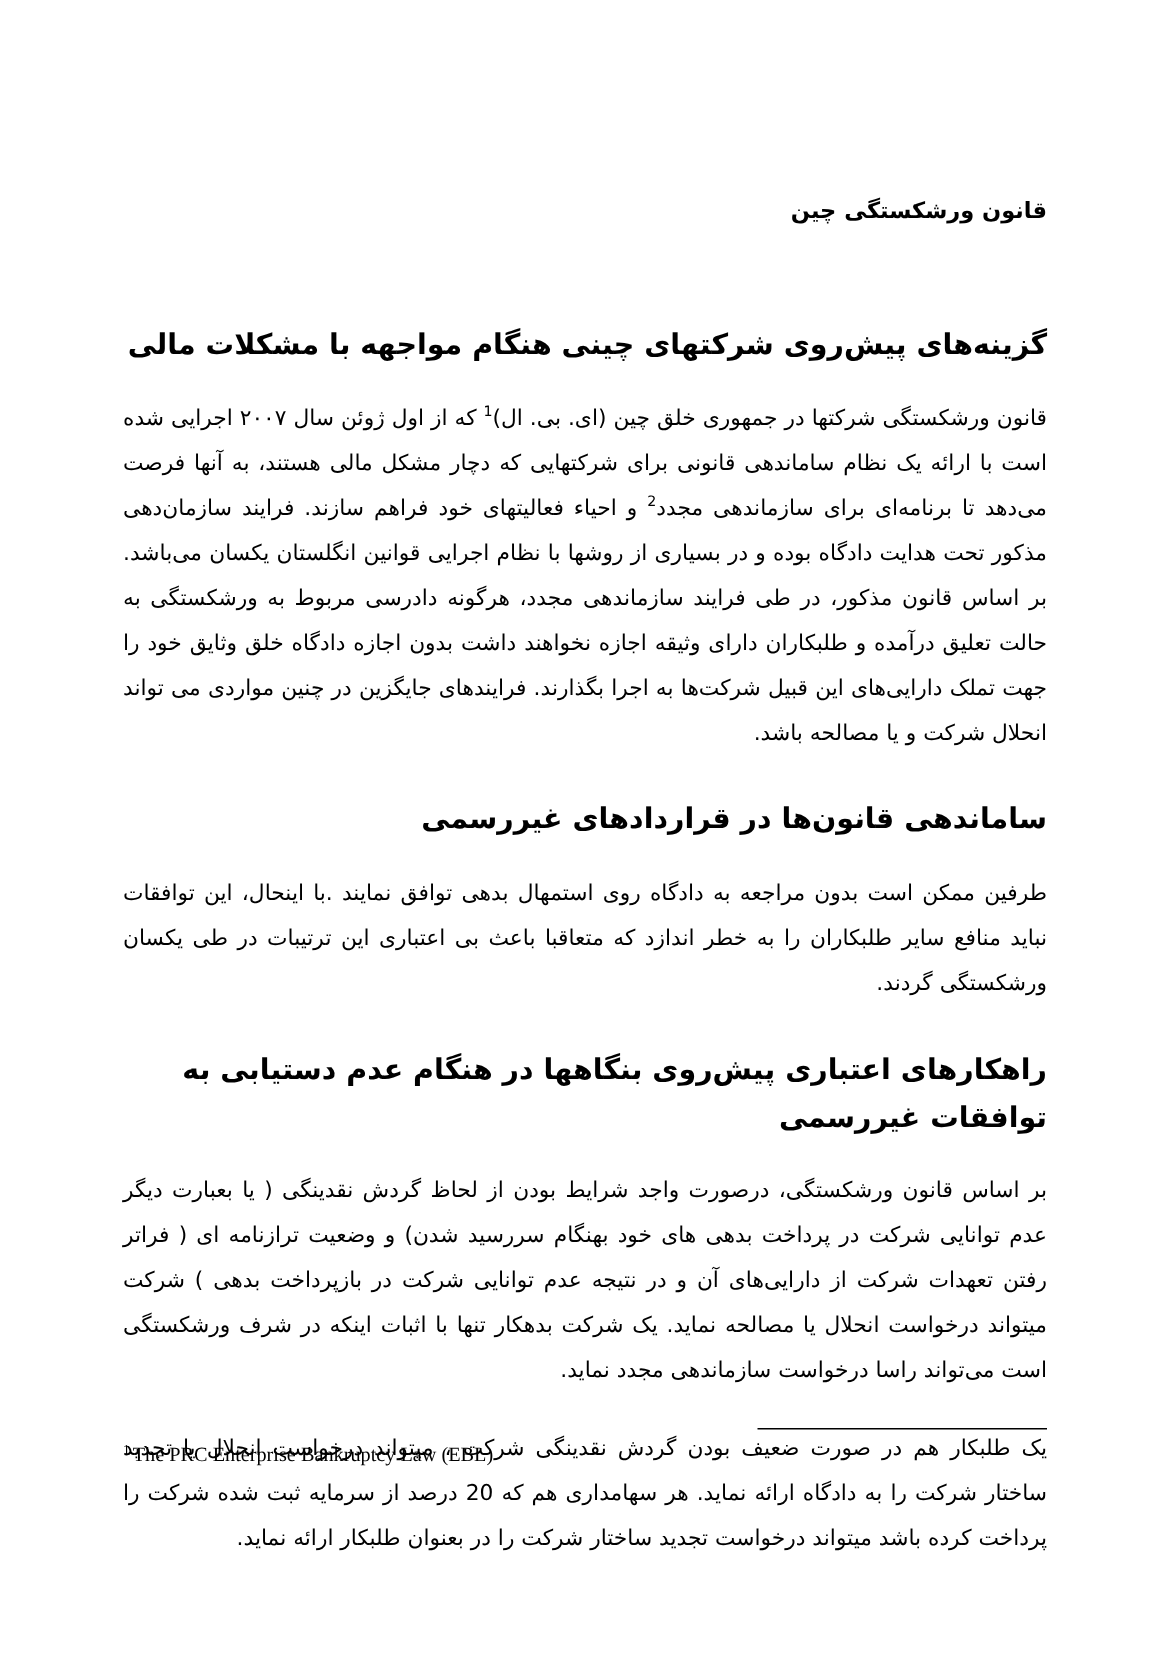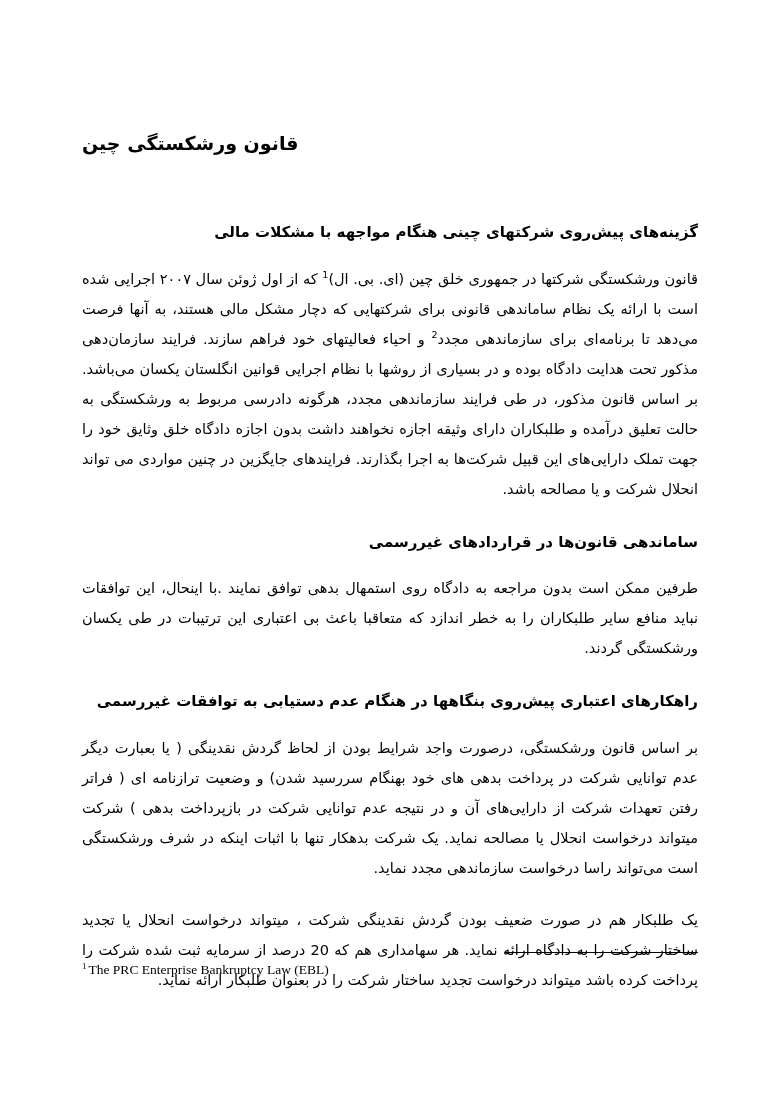--- a/index.html
+++ b/index.html
@@ -24,31 +24,31 @@
     background: #ffffff;
   }
   .content {
     position: absolute;
     top: 128px;
     right: 82px;
     left: 82px;
     direction: rtl;
   }
   .doc-title {
-    text-align: left;
+    text-align: right;
     font-weight: bold;
-    font-size: 19px;
+    font-size: 15px;
     line-height: 1.6;
     margin: 0 0 62px 0;
     direction: rtl;
   }
   .section-heading {
     text-align: right;
     font-weight: bold;
-    font-size: 15px;
+    font-size: 19px;
     line-height: 1.7;
     margin: 0 0 18px 0;
     direction: rtl;
   }
   .body-par {
     text-align: justify;
     text-align-last: right;
     font-size: 14.5px;
     line-height: 2.07;
     margin: 0 0 22px 0;

